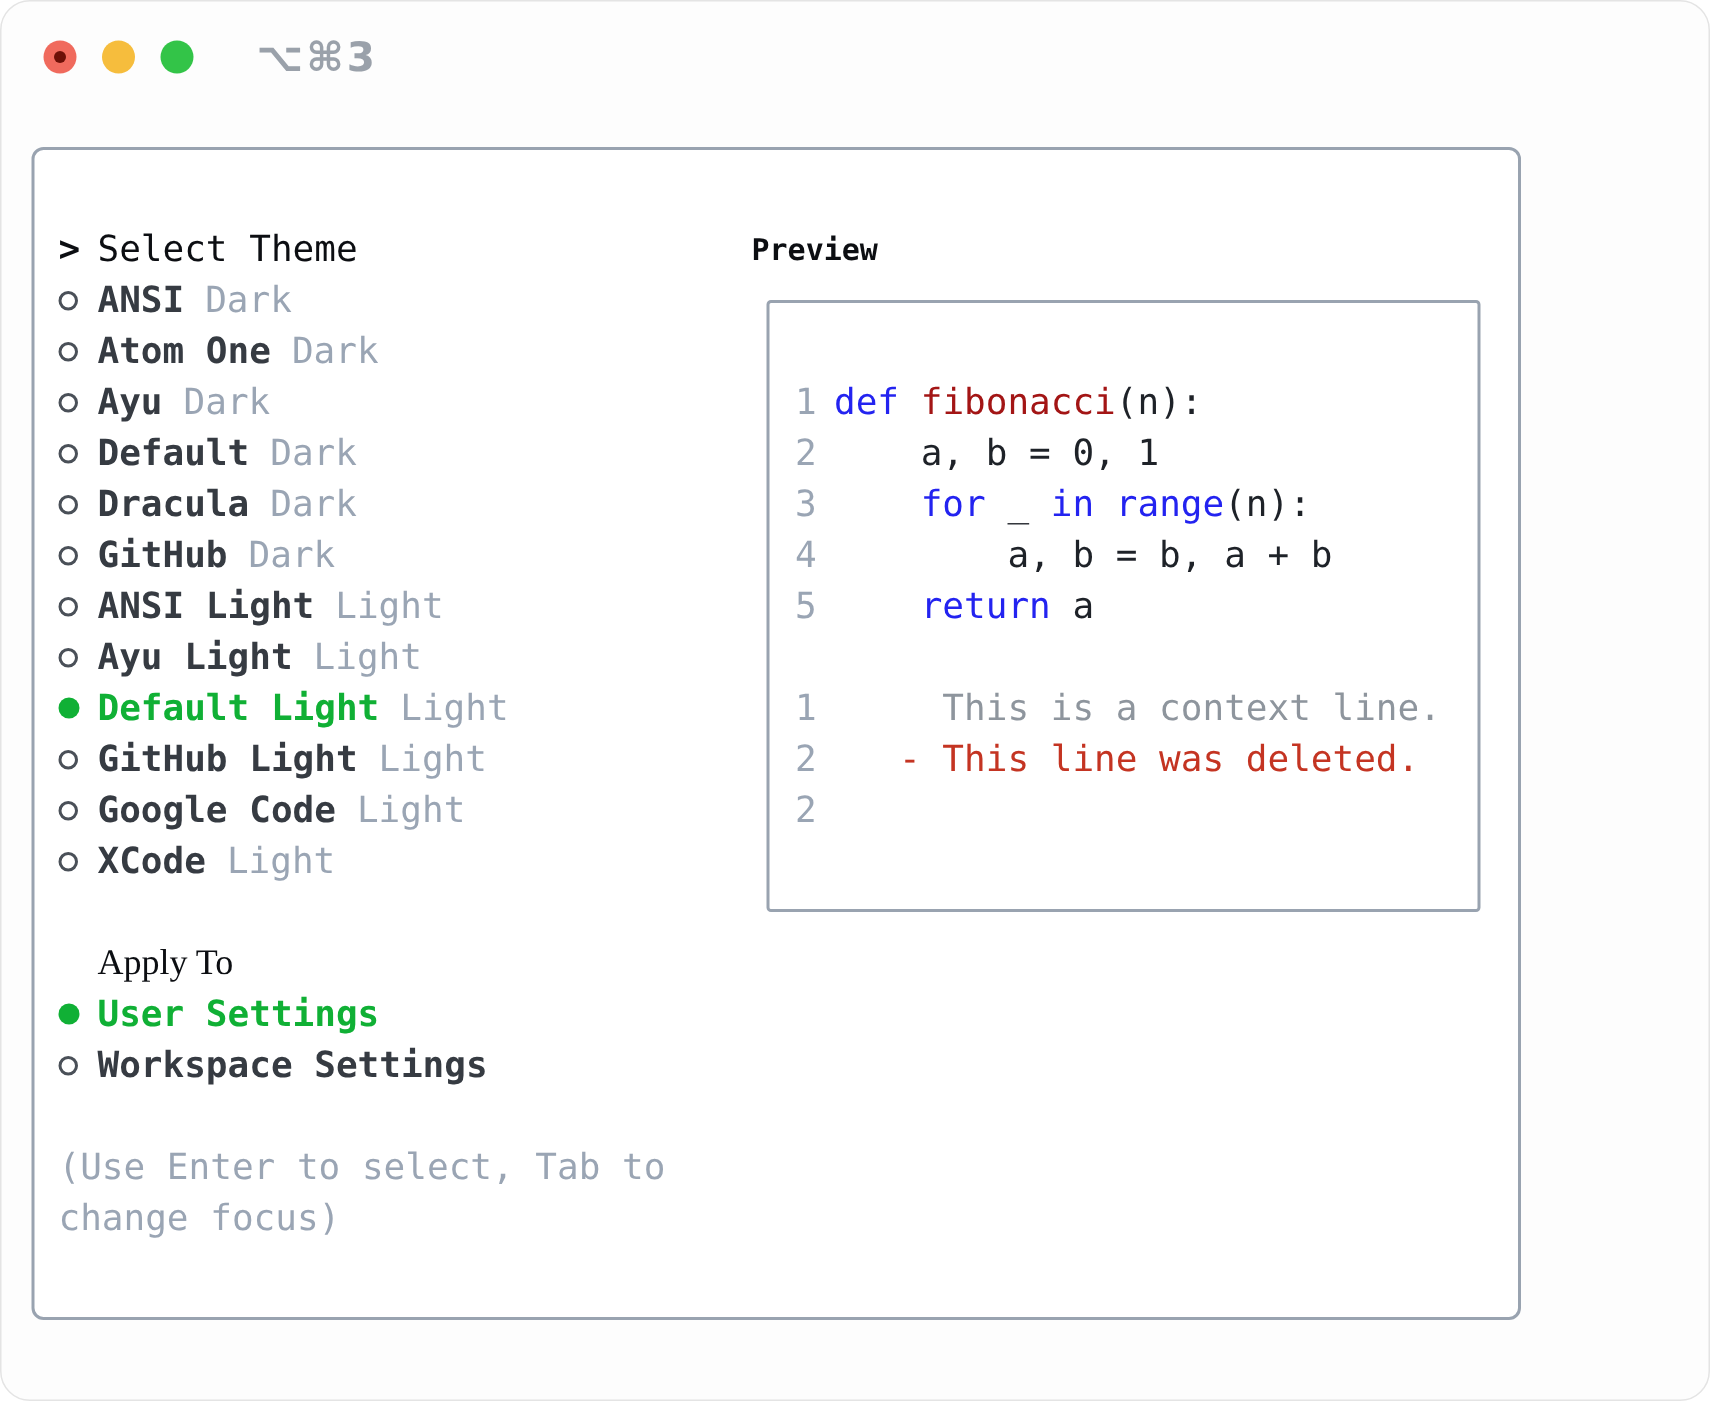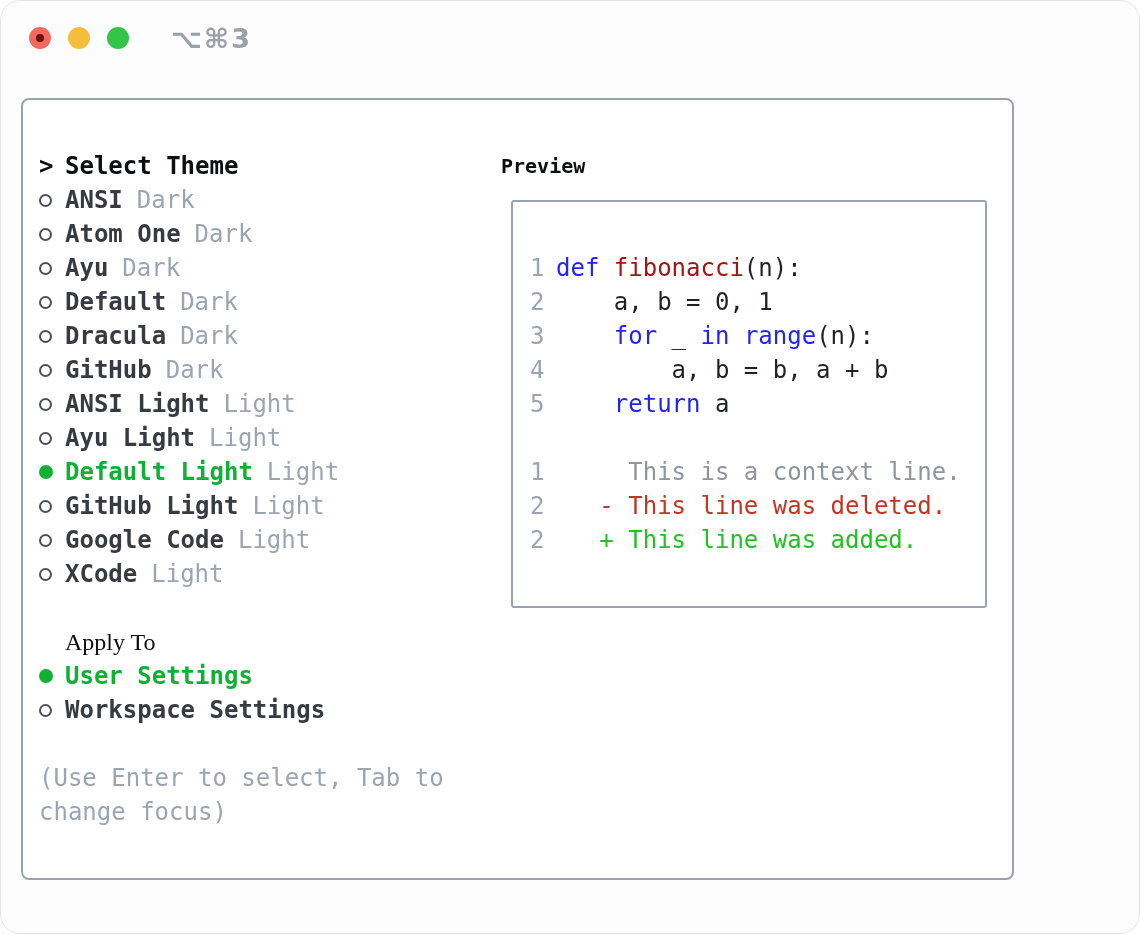--- a/index.html
+++ b/index.html
@@ -27,21 +27,21 @@
   .panel{
     position:absolute;left:20px;top:97px;width:993px;height:782px;
     border:2px solid var(--border);border-radius:8px;box-sizing:border-box;background:#fff;
   }
   .left-col{position:absolute;left:16px;top:49px;font-size:24px;}
   .row{display:flex;height:34px;align-items:center;white-space:pre;}
   .mark{width:26px;flex:none;display:flex;align-items:center;}
   .circle{width:13px;height:13px;border:2px solid #4a5058;border-radius:50%;box-sizing:border-box;}
   .circle.sel{width:14px;height:14px;border:none;background:var(--accent_green);}
   .prompt{font-weight:bold;color:var(--ink);}
-  .hdr{font-weight:bold;color:var(--ink);}
+  .hdr{font-weight:normal;color:var(--ink);}
   .name{color:var(--item);font-weight:bold;}
   .name.sel{color:var(--accent_green);}
   .tag{color:var(--muted);margin-left:14px;}
   .spacer{height:34px;}
   .section-label{color:var(--ink);font-family:Liberation Serif, serif;}
   .help{color:var(--muted);width:432px;line-height:34px;white-space:normal;margin-top:0;}
   .preview-title{
     position:absolute;left:478px;top:49px;height:34px;line-height:34px;
     font-size:20px;font-weight:bold;color:var(--ink);
   }
@@ -116,18 +116,18 @@
     <div class="pbox">
       <div id="preview-lines">
           <div class="cl"><span class="ln">1</span><span class="tk-kw">def</span><span class="tk-pl"> </span><span class="tk-fn">fibonacci</span><span class="tk-pl">(n):</span></div>
           <div class="cl"><span class="ln">2</span><span class="tk-pl">    a, b = 0, 1</span></div>
           <div class="cl"><span class="ln">3</span><span class="tk-pl">    </span><span class="tk-kw">for</span><span class="tk-pl"> _ </span><span class="tk-kw">in</span><span class="tk-pl"> </span><span class="tk-kw">range</span><span class="tk-pl">(n):</span></div>
           <div class="cl"><span class="ln">4</span><span class="tk-pl">        a, b = b, a + b</span></div>
           <div class="cl"><span class="ln">5</span><span class="tk-pl">    </span><span class="tk-kw">return</span><span class="tk-pl"> a</span></div>
           <div class="cl"><span class="ln"></span></div>
           <div class="cl"><span class="ln">1</span><span class="tk-ctx">     This is a context line.</span></div>
           <div class="cl"><span class="ln">2</span><span class="tk-del">   - This line was deleted.</span></div>
-          <div class="cl"><span class="ln">2</span><span class="tk-add">   + This line was added.</span></div>
+          <div class="cl"><span class="ln">2</span></div>
         </div>
     </div>
 
   </div>
 </div>
 
 </body></html>

